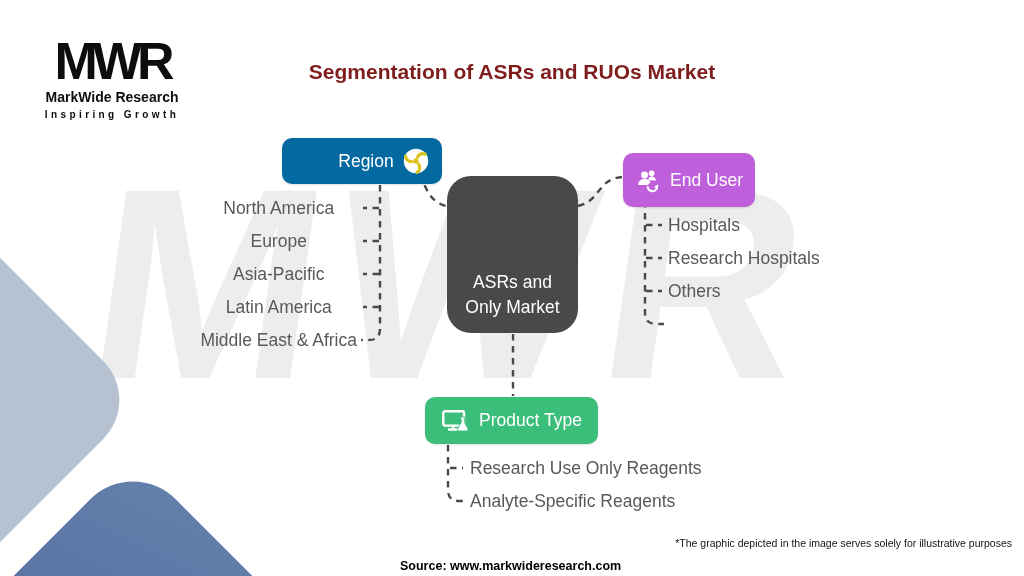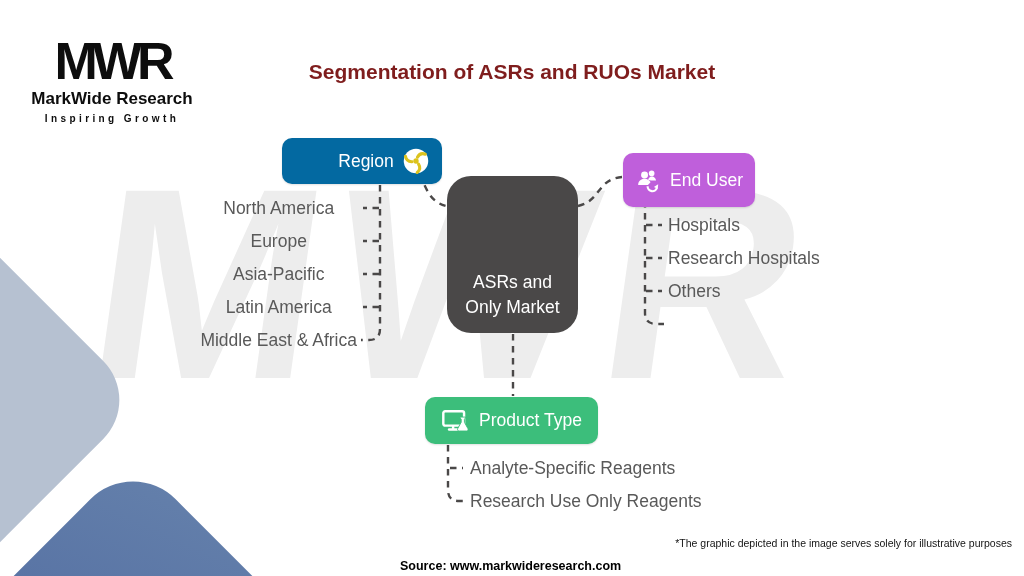--- a/index.html
+++ b/index.html
@@ -9,21 +9,21 @@
   
   .watermark{position:absolute;left:95px;top:148px;font-size:272px;font-weight:800;
     letter-spacing:14px;color:#ededed;line-height:1;transform:skewX(-8deg);z-index:0;user-select:none;}
   .shape{position:absolute;transform:rotate(45deg);z-index:0;}
   .shape-light{width:300px;height:300px;left:-220px;top:250px;background:#b6c1d1;border-radius:55px;}
   .shape-dark{width:330px;height:330px;left:-32px;top:525px;background:linear-gradient(160deg,#6480ab,#47619b);border-radius:60px;}
 
   
   .logo{position:absolute;left:30px;top:34px;width:164px;text-align:center;z-index:2;color:#0d0d0d;}
   .logo-monogram{font-size:52px;font-weight:800;letter-spacing:-5px;line-height:1.05;}
-  .logo-name{font-size:17px;font-weight:700;margin-top:0px;}
+  .logo-name{font-size:14px;font-weight:700;margin-top:0px;}
   .logo-tagline{font-size:10px;font-weight:700;letter-spacing:3.4px;margin-top:4px;}
 
   
   .title{position:absolute;left:0;right:0;top:60px;text-align:center;font-size:21px;
     font-weight:700;color:#7f1d1d;z-index:2;}
 
   
   .connectors{position:absolute;left:0;top:0;z-index:1;}
   .dash{fill:none;stroke:#4a4848;stroke-width:2.4;stroke-dasharray:6.5 5.5;}
 
@@ -148,21 +148,21 @@
   <div class="list list-enduser">
     <ul>
       <li>Hospitals</li>
       <li>Research Hospitals</li>
       <li>Others</li>
     </ul>
   </div>
 
   <div class="list list-product">
     <ul>
+      <li>Research Use Only Reagents</li>
       <li>Analyte-Specific Reagents</li>
-      <li>Research Use Only Reagents</li>
     </ul>
   </div>
 
   <div class="source">Source: www.markwideresearch.com</div>
   <div class="disclaimer">*The graphic depicted in the image serves solely for illustrative purposes</div>
 
 </div>
 
 </body></html>

